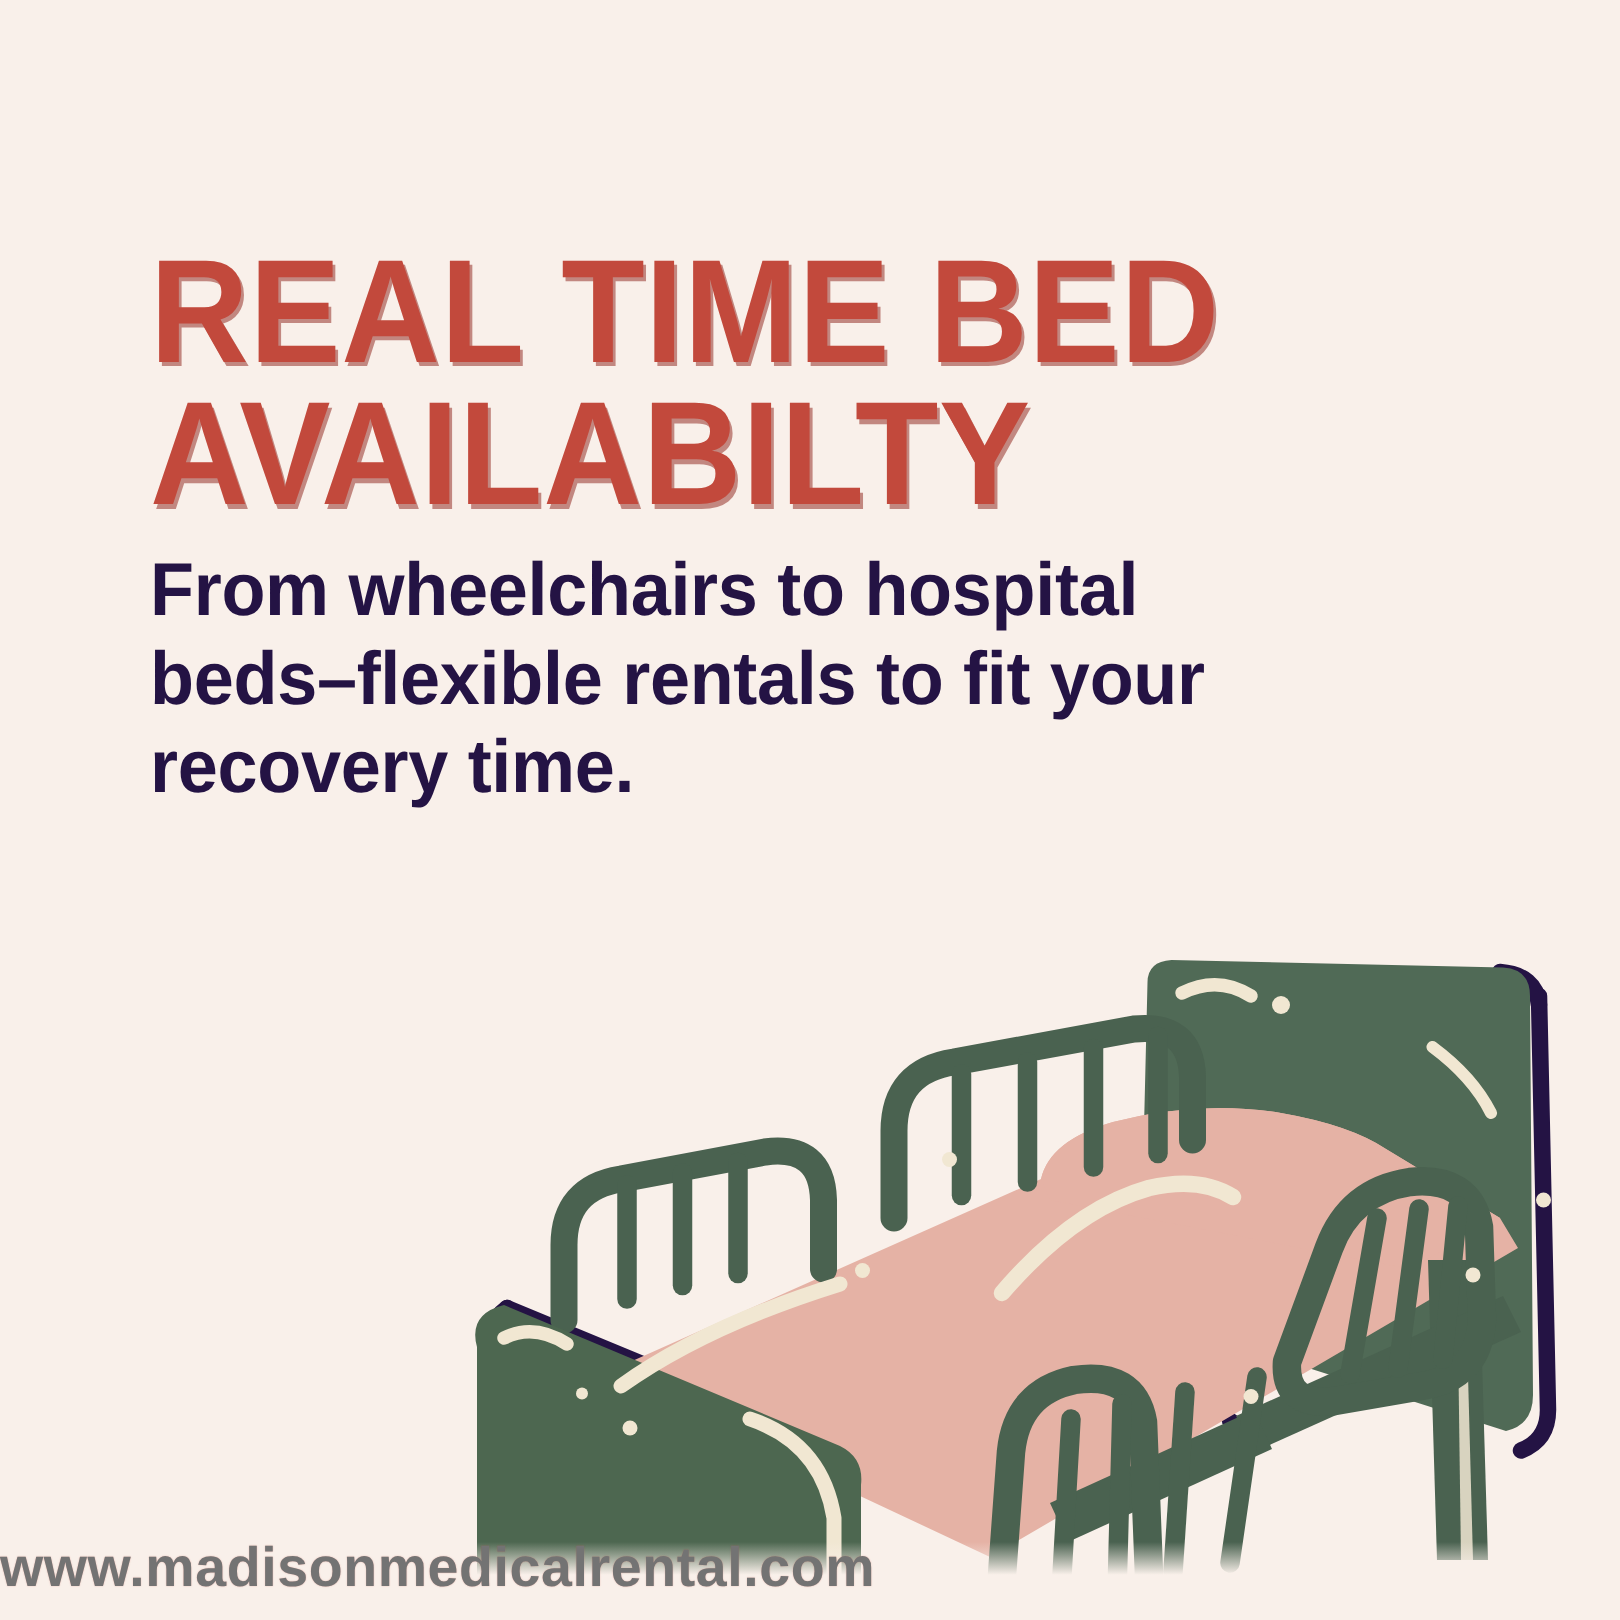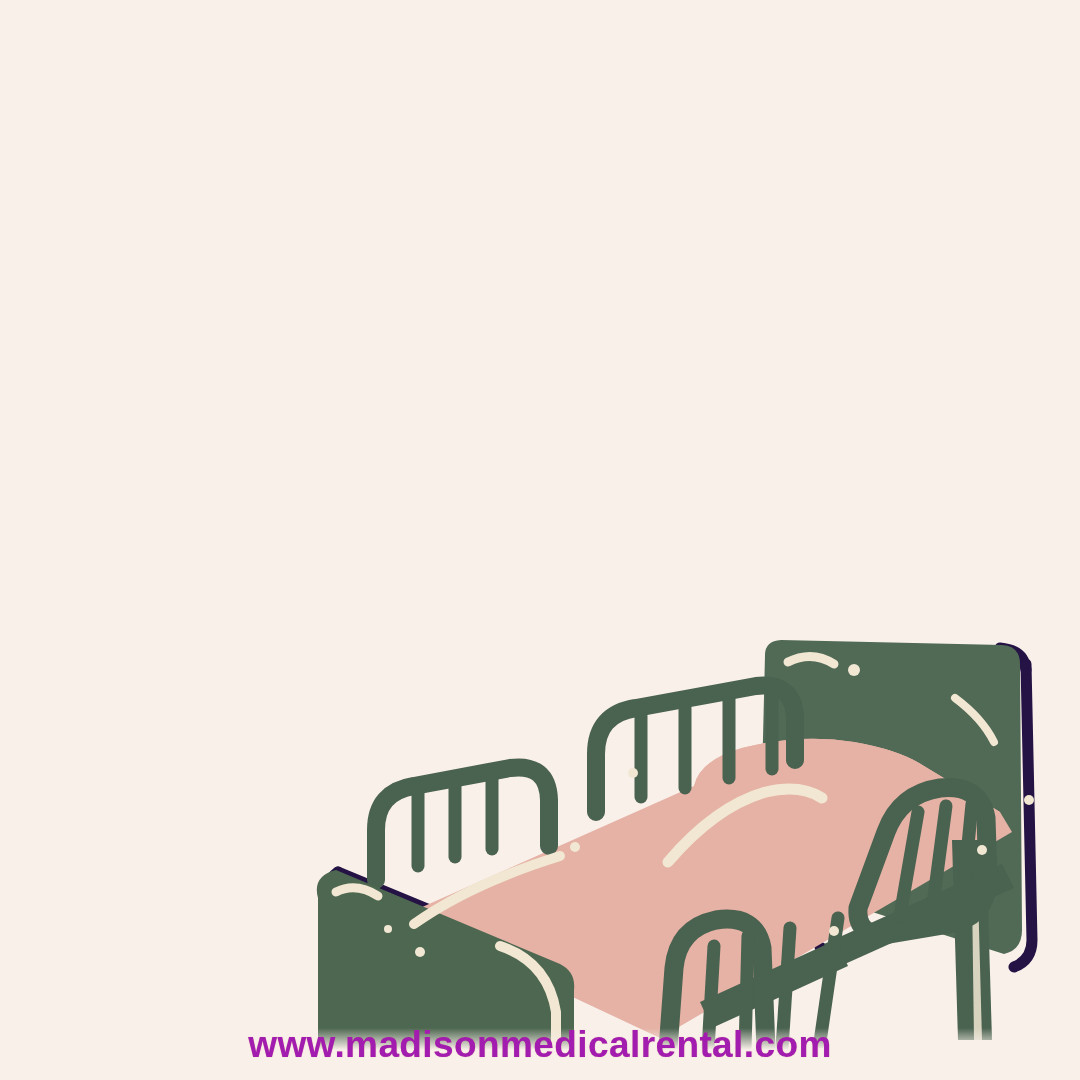--- a/index.html
+++ b/index.html
@@ -67,22 +67,21 @@
     z-index: 2;
     pointer-events: none;
   }
 
   
   .footer-url {
     position: absolute;
     left: 0;
     right: 0;
     bottom: 14px;
-    text-align: center;
-    color: #a21caf;
+    color: #737373;
     font-family: "Liberation Sans Narrow", "Liberation Sans", sans-serif;
     font-weight: 700;
     font-size: 37px;
     letter-spacing: 0.4px;
     z-index: 10;
     text-shadow: 0 0 1px rgba(194,73,60,0.4);
   }
 
   .footer-fade {
     position: absolute;
@@ -252,17 +251,24 @@
         <circle cx="1029" cy="800" r="5"></circle>
         <circle cx="982" cy="850" r="5"></circle>
         <circle cx="420" cy="952" r="5"></circle>
         <circle cx="388" cy="929" r="4"></circle>
         <circle cx="834" cy="931" r="5"></circle>
       </g>
 
     </g>
   </svg>
 
+  <div class="text-block">
+    <h1 class="headline">REAL TIME BED
+AVAILABILTY</h1>
+    <p class="subhead">From wheelchairs to hospital
+beds–flexible rentals to fit your
+recovery time.</p>
+  </div>
 
   <div class="footer-fade"></div>
   <div class="footer-url">www.madisonmedicalrental.com</div>
 
 </div>
 
 </body></html>

